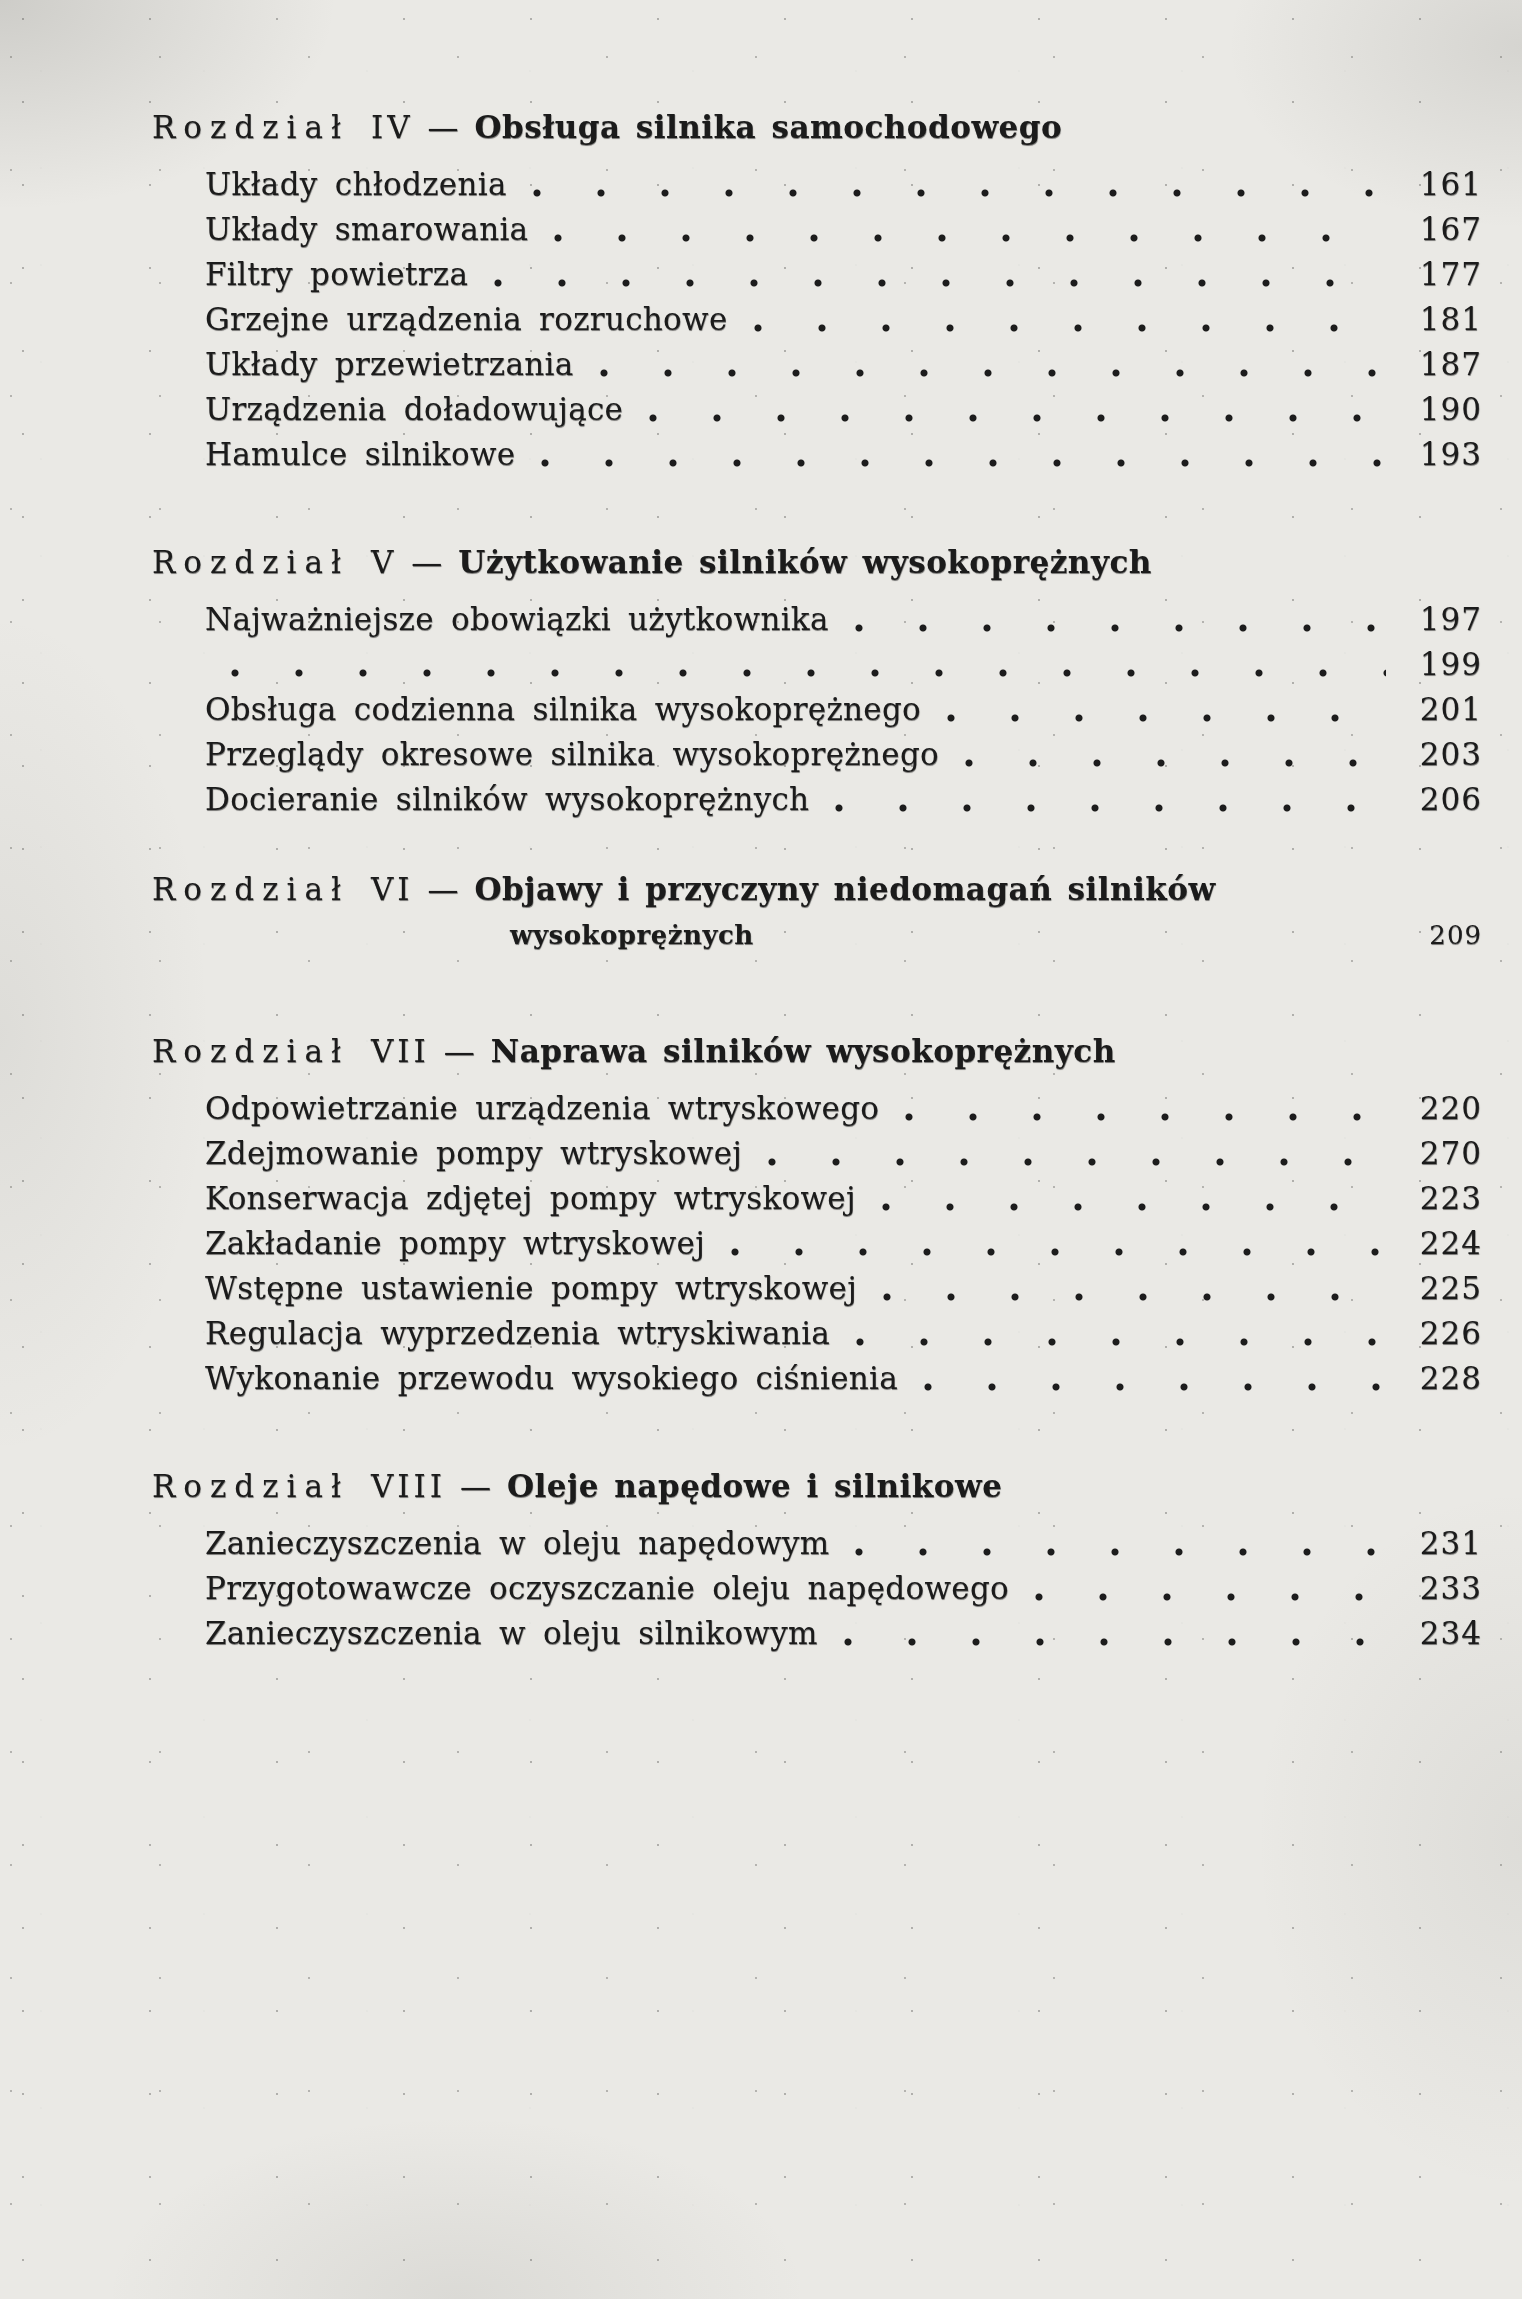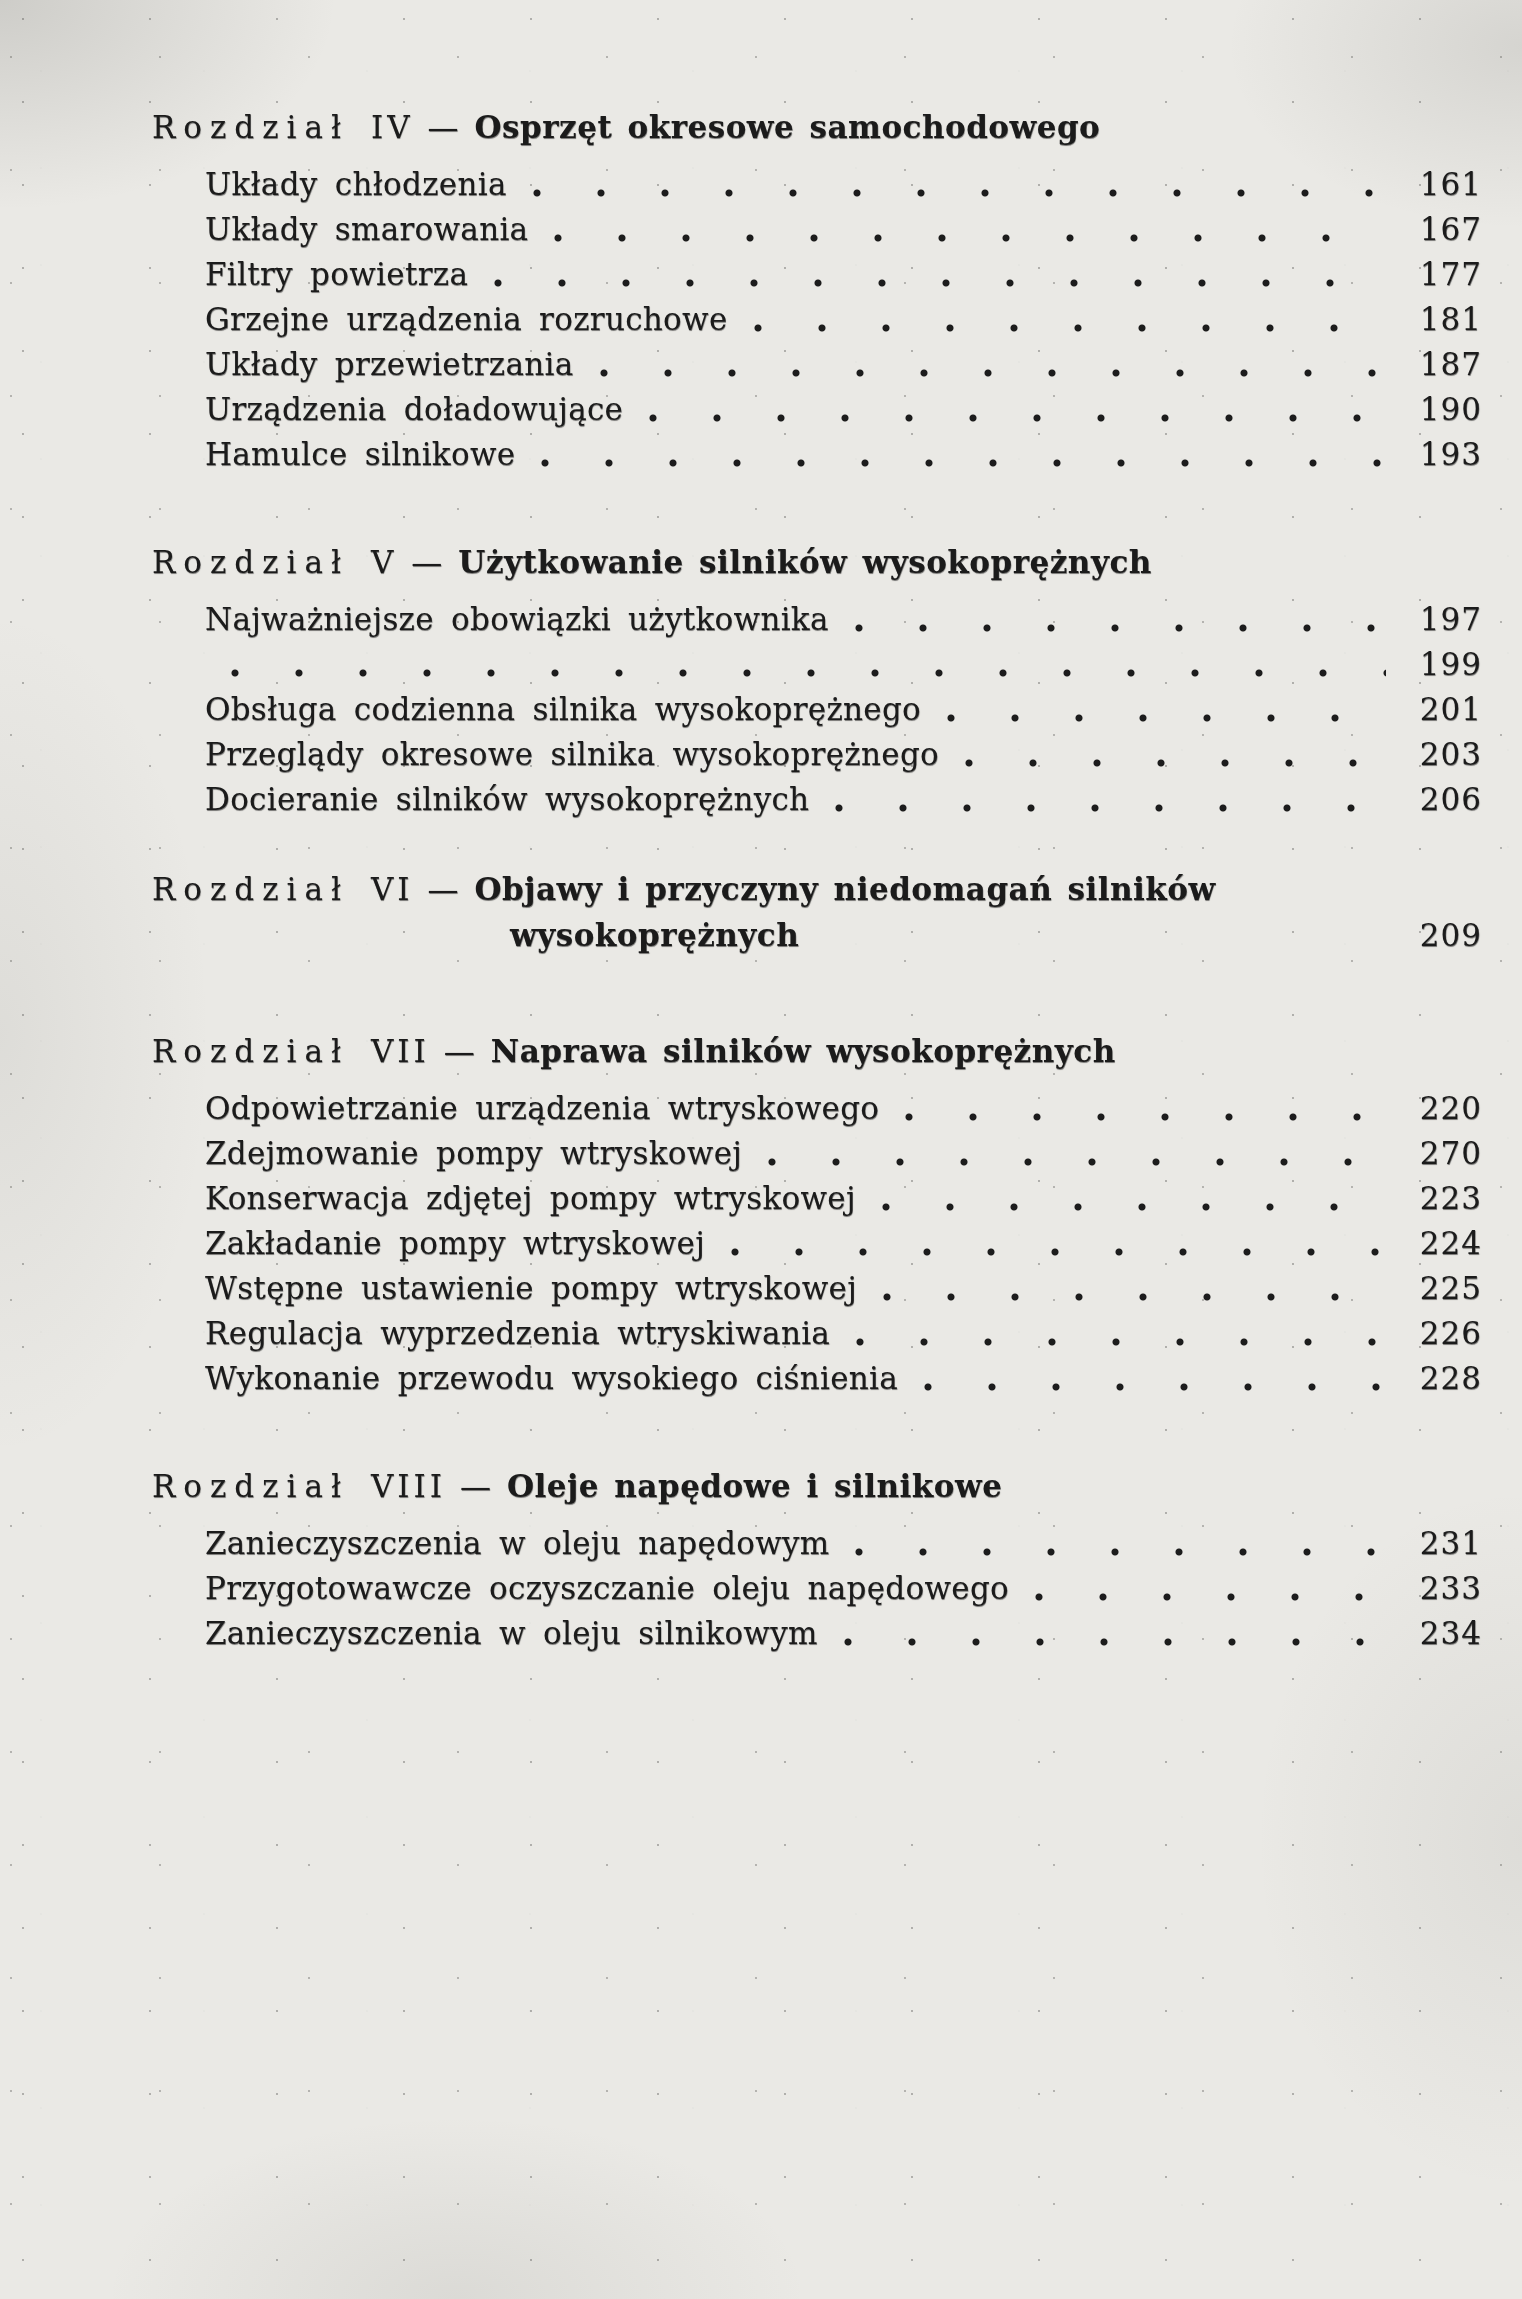--- a/index.html
+++ b/index.html
@@ -61,21 +61,21 @@
     white-space: nowrap;
   }
   .chap-label   { letter-spacing: 8px; text-align: center; }
   .chap-numeral { margin-left: 22px; letter-spacing: 4px; }
   .chap-dash    { margin: 0 16px 0 14px; }
   .chap-title   { font-weight: bold; letter-spacing: 0.5px; word-spacing: 4px; }
 
   .heading-line2 {
     display: flex;
     align-items: baseline;
-    font-size: 31px;
+    font-size: 26px;
     line-height: 46px;
     padding-left: 358px;
   }
   .heading-line2 .chap-title2 { font-weight: bold; letter-spacing: 0.5px; }
   .heading-line2 .spacer { flex: 1; }
 
   .entries { margin-top: 12px; }
   .entry-row {
     display: flex;
     align-items: baseline;
@@ -103,21 +103,21 @@
     letter-spacing: 1px;
     white-space: nowrap;
   }
 </style>
 </head>
 <body>
 
 <div class="page">
   <div class="toc">
       <div class="section">
-        <div class="heading"><span class="chap-label">Rozdział</span><span class="chap-numeral">IV</span><span class="chap-dash">—</span><span class="chap-title">Osprzęt okresowe samochodowego</span></div>
+        <div class="heading"><span class="chap-label">Rozdział</span><span class="chap-numeral">IV</span><span class="chap-dash">—</span><span class="chap-title">Obsługa silnika samochodowego</span></div>
         <div class="entries">
           <div class="entry-row">
             <span class="entry-title">Układy chłodzenia</span>
             <span class="leader"></span>
             <span class="page-num">161</span>
           </div>
           <div class="entry-row">
             <span class="entry-title">Układy smarowania</span>
             <span class="leader"></span>
             <span class="page-num">167</span>

